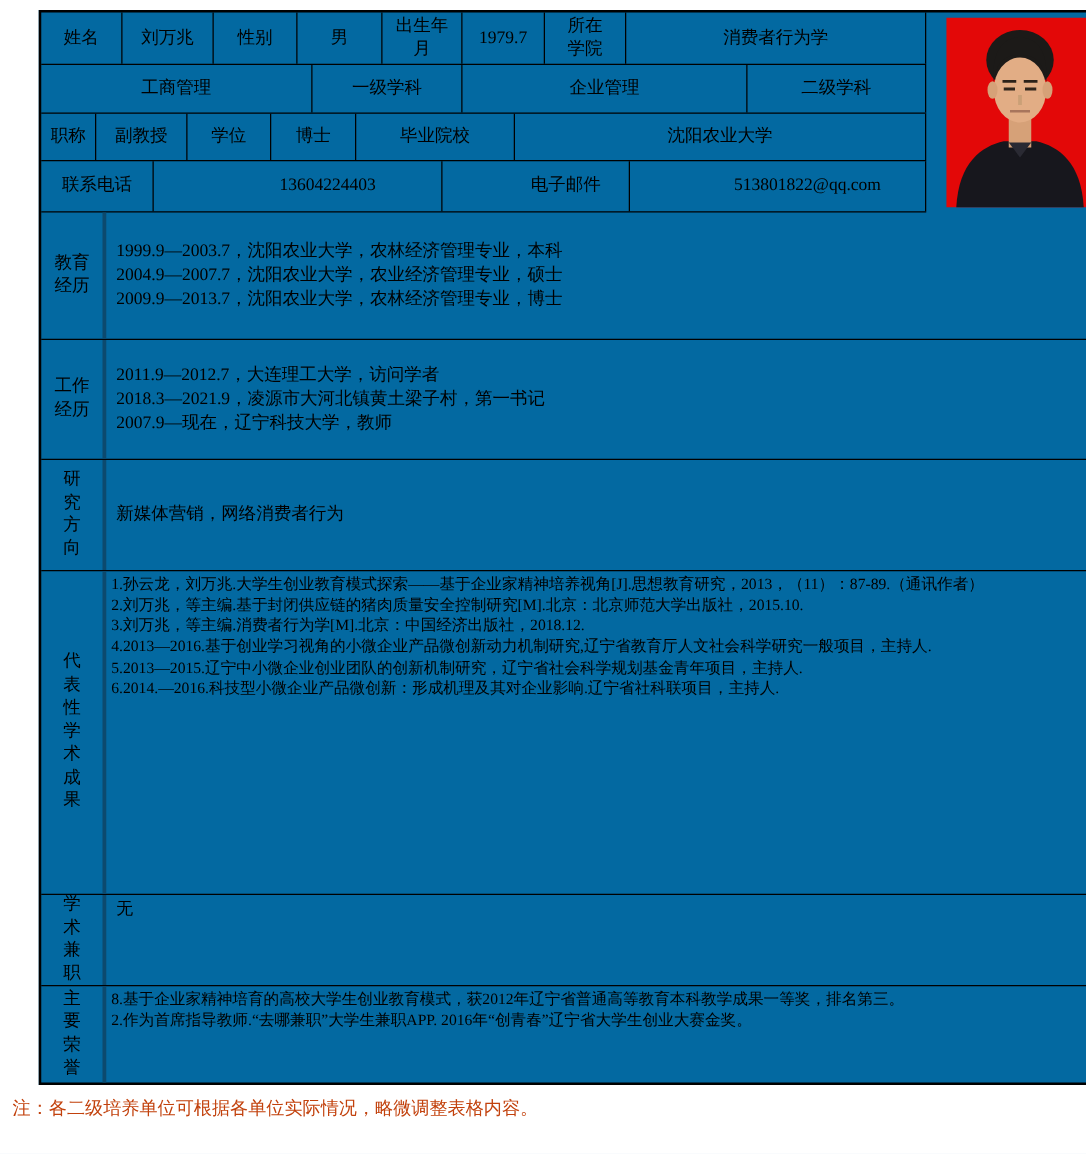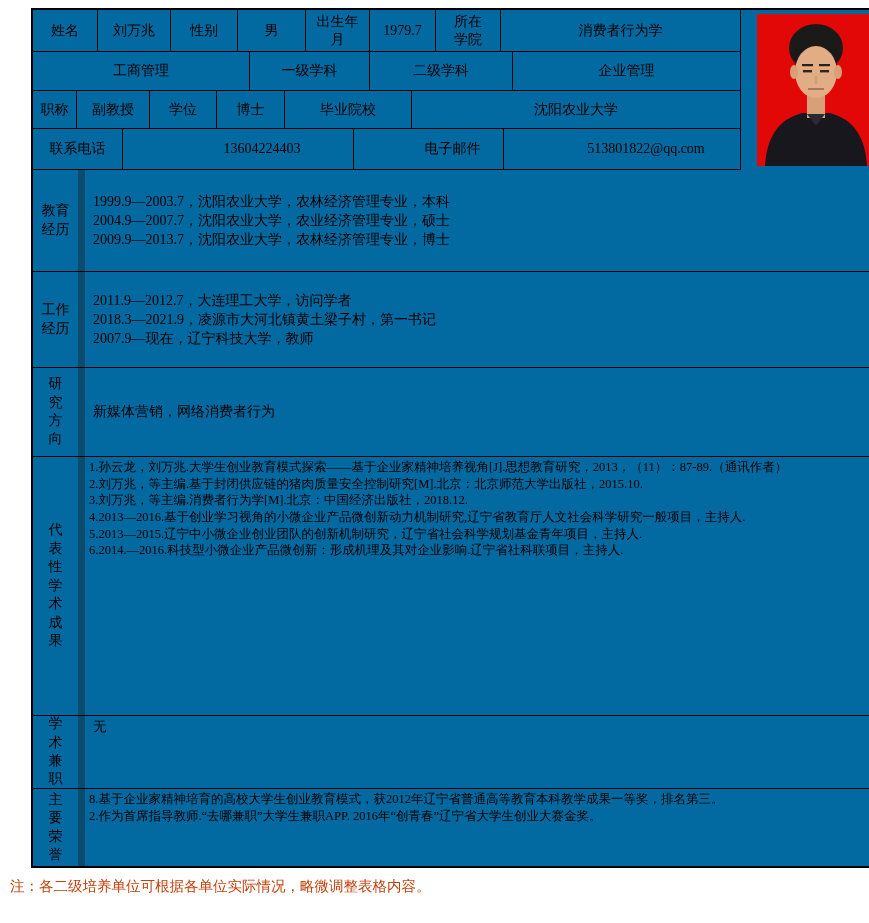--- a/index.html
+++ b/index.html
@@ -39,21 +39,21 @@
     flex: 1; display: flex; align-items: center; justify-content: center;
     padding: 2px 0 2px 8px;
   }
   .photo-frame { width: 118px; height: 152px; display: block; }
 
   
   .sections { flex: 1; display: flex; flex-direction: column; }
   .sec { display: flex; border-bottom: 1px solid #000; }
   .sec:last-child { border-bottom: none; }
   .sec-label {
-    width: 52px; border-right: 7px solid #0c4a6e;
+    width: 52px; border-right: 3px solid #0c4a6e;
     display: flex; align-items: center; justify-content: center;
     text-align: center; font-size: 14px; line-height: 1.32;
     white-space: pre-line; flex-shrink: 0;
   }
   .sec-content { flex: 1; white-space: pre-line; }
   .sec-content.mid { display: flex; align-items: center; padding: 0 8px; font-size: 14px; line-height: 1.36; }
   .sec-content.topal { padding: 2px 4px 0 4px; font-size: 12.5px; line-height: 1.33; }
   .sec-content.topal14 { padding: 2px 8px 0 8px; font-size: 13.5px; line-height: 1.3; }
 
   .sec.edu { height: 102px; }
@@ -87,22 +87,22 @@
 月</div>
           <div class="cell" style="width:66px">1979.7</div>
           <div class="cell" style="width:65px">所在
 学院</div>
           <div class="cell grow">消费者行为学</div>
         </div>
 
         <div class="trow r2">
           <div class="cell" style="width:217px">工商管理</div>
           <div class="cell" style="width:120px">一级学科</div>
+          <div class="cell grow">企业管理</div>
           <div class="cell" style="width:143px">二级学科</div>
-          <div class="cell grow">企业管理</div>
         </div>
 
         <div class="trow r3">
           <div class="cell" style="width:44px">职称</div>
           <div class="cell" style="width:73px">副教授</div>
           <div class="cell" style="width:67px">学位</div>
           <div class="cell" style="width:68px">博士</div>
           <div class="cell" style="width:127px">毕业院校</div>
           <div class="cell grow">沈阳农业大学</div>
         </div>

